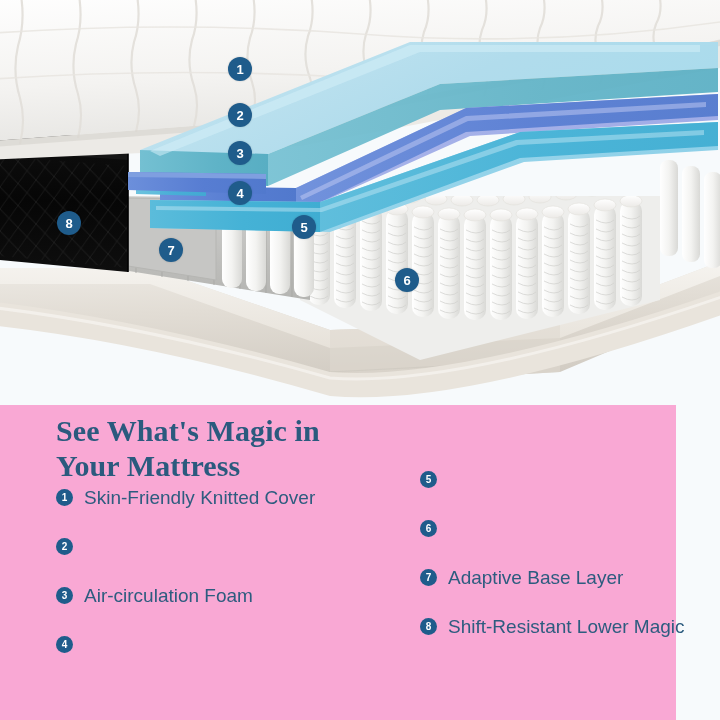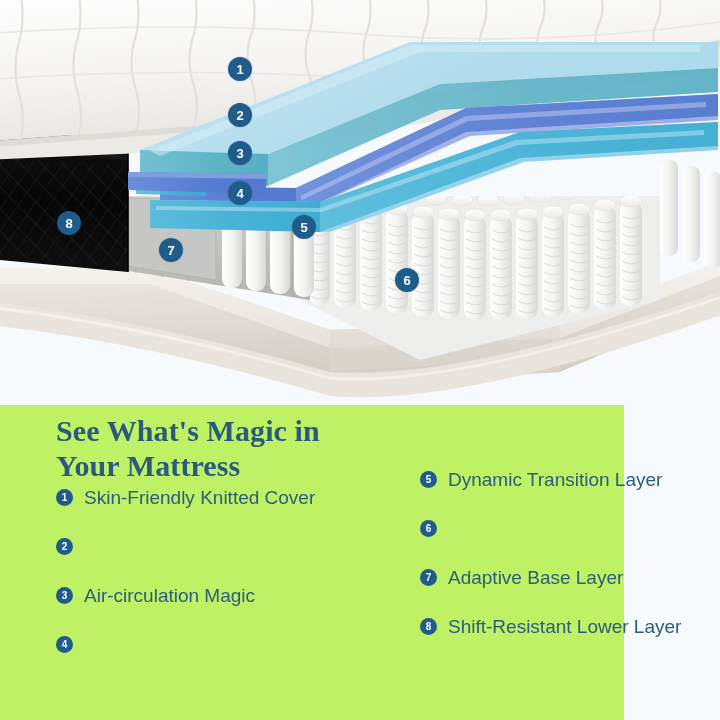--- a/index.html
+++ b/index.html
@@ -26,22 +26,22 @@
     font-family:"Liberation Sans", sans-serif;
     font-size:13px; font-weight:700;
     display:flex; align-items:center; justify-content:center;
     line-height:1;
     box-shadow:0 0 2px rgba(0,0,0,.18);
     z-index:40;
   }
 
   
   #legend {
-    position:absolute; left:0; top:405px; width:624px; height:315px;
-    background:#bef264;
+    position:absolute; left:0; top:405px; width:676px; height:315px;
+    background:#f9a8d4;
   }
   #legend-title {
     position:absolute; left:56px; top:8px;
     width:330px;
     font-family:"Liberation Serif", serif;
     font-weight:700;
     font-size:30px;
     line-height:1.17;
     color:#2b5a7e;
     letter-spacing:.1px;
@@ -362,37 +362,36 @@
   <div class="legend-col" id="col-left">
     <div class="legend-item">
       <span class="legend-badge">1</span>
       <span class="legend-label">Skin-Friendly Knitted Cover</span>
     </div>
     <div class="legend-item">
       <span class="legend-badge">2</span>
     </div>
     <div class="legend-item">
       <span class="legend-badge">3</span>
-      <span class="legend-label">Air-circulation Magic</span>
+      <span class="legend-label">Air-circulation Foam</span>
     </div>
     <div class="legend-item">
       <span class="legend-badge">4</span>
     </div>
   </div>
 
   <div class="legend-col" id="col-right">
     <div class="legend-item">
       <span class="legend-badge">5</span>
-      <span class="legend-label">Dynamic Transition Layer</span>
     </div>
     <div class="legend-item">
       <span class="legend-badge">6</span>
     </div>
     <div class="legend-item">
       <span class="legend-badge">7</span>
       <span class="legend-label">Adaptive Base Layer</span>
     </div>
     <div class="legend-item">
       <span class="legend-badge">8</span>
-      <span class="legend-label">Shift-Resistant Lower Layer</span>
+      <span class="legend-label">Shift-Resistant Lower Magic</span>
     </div>
   </div>
 </div>
 
 </body></html>

